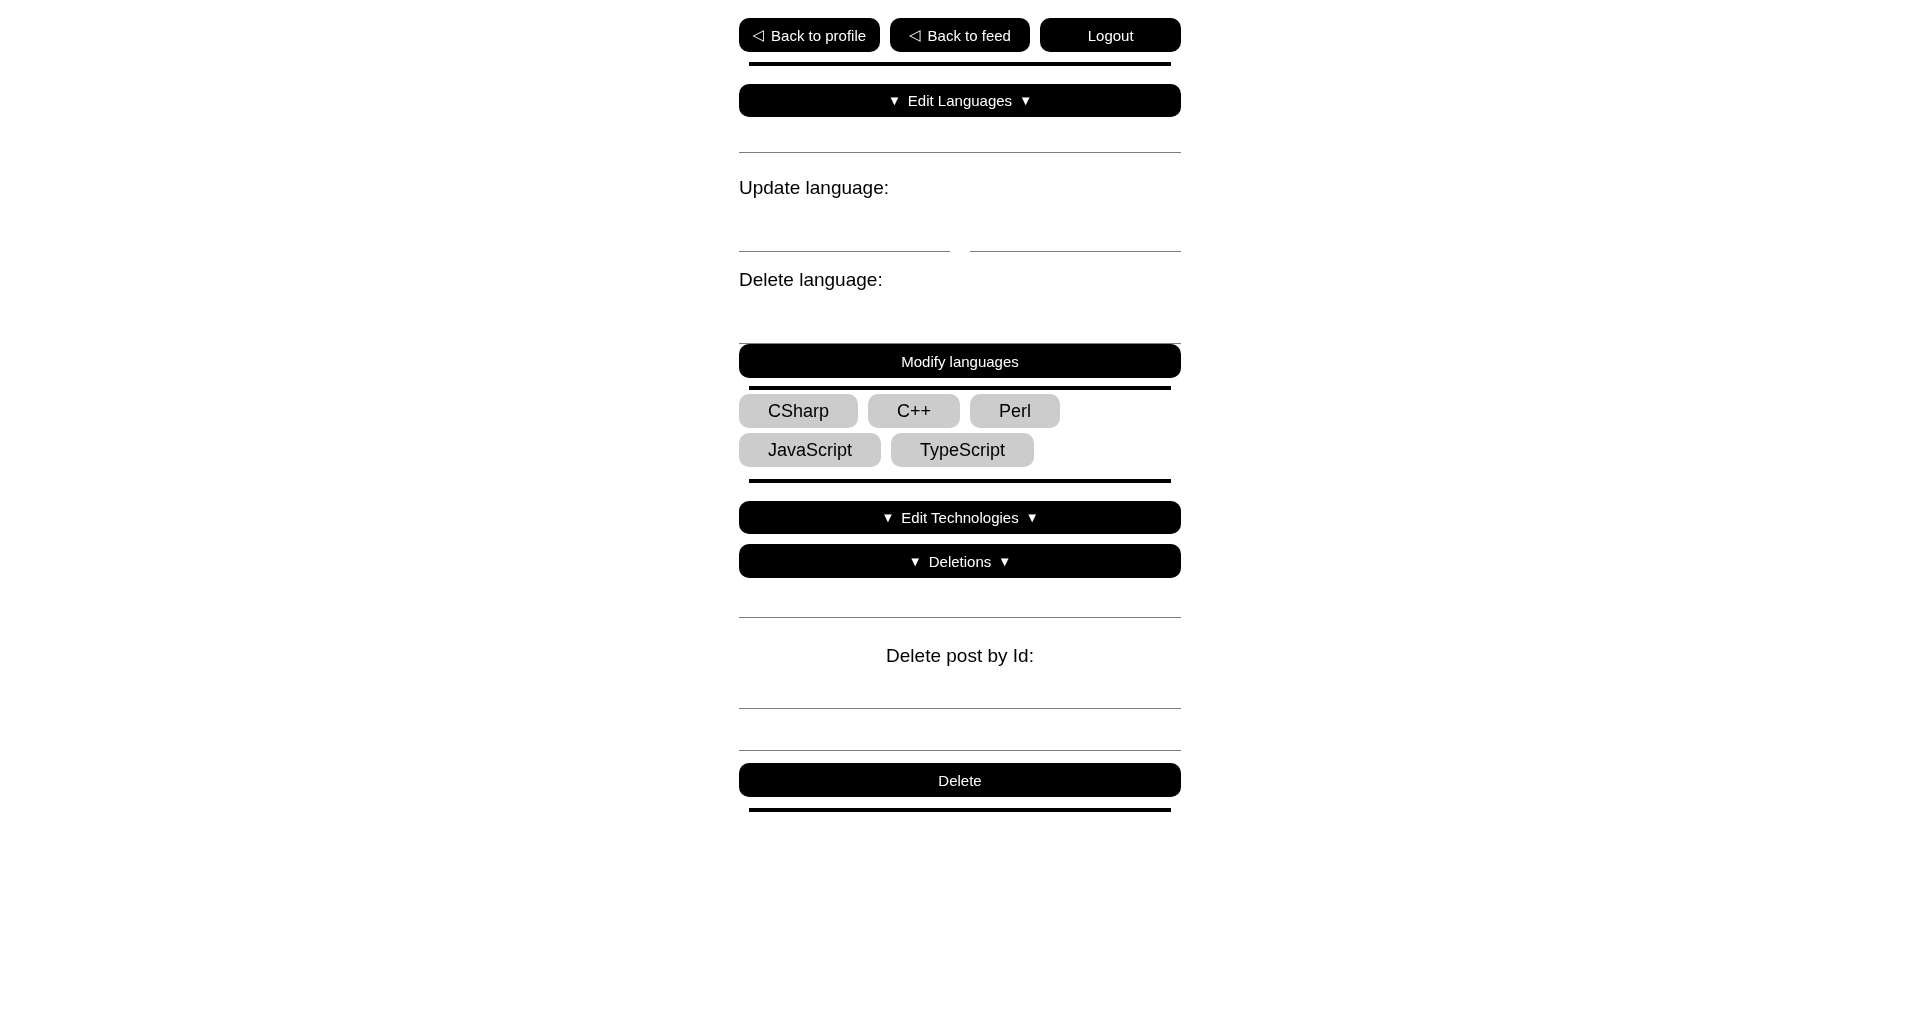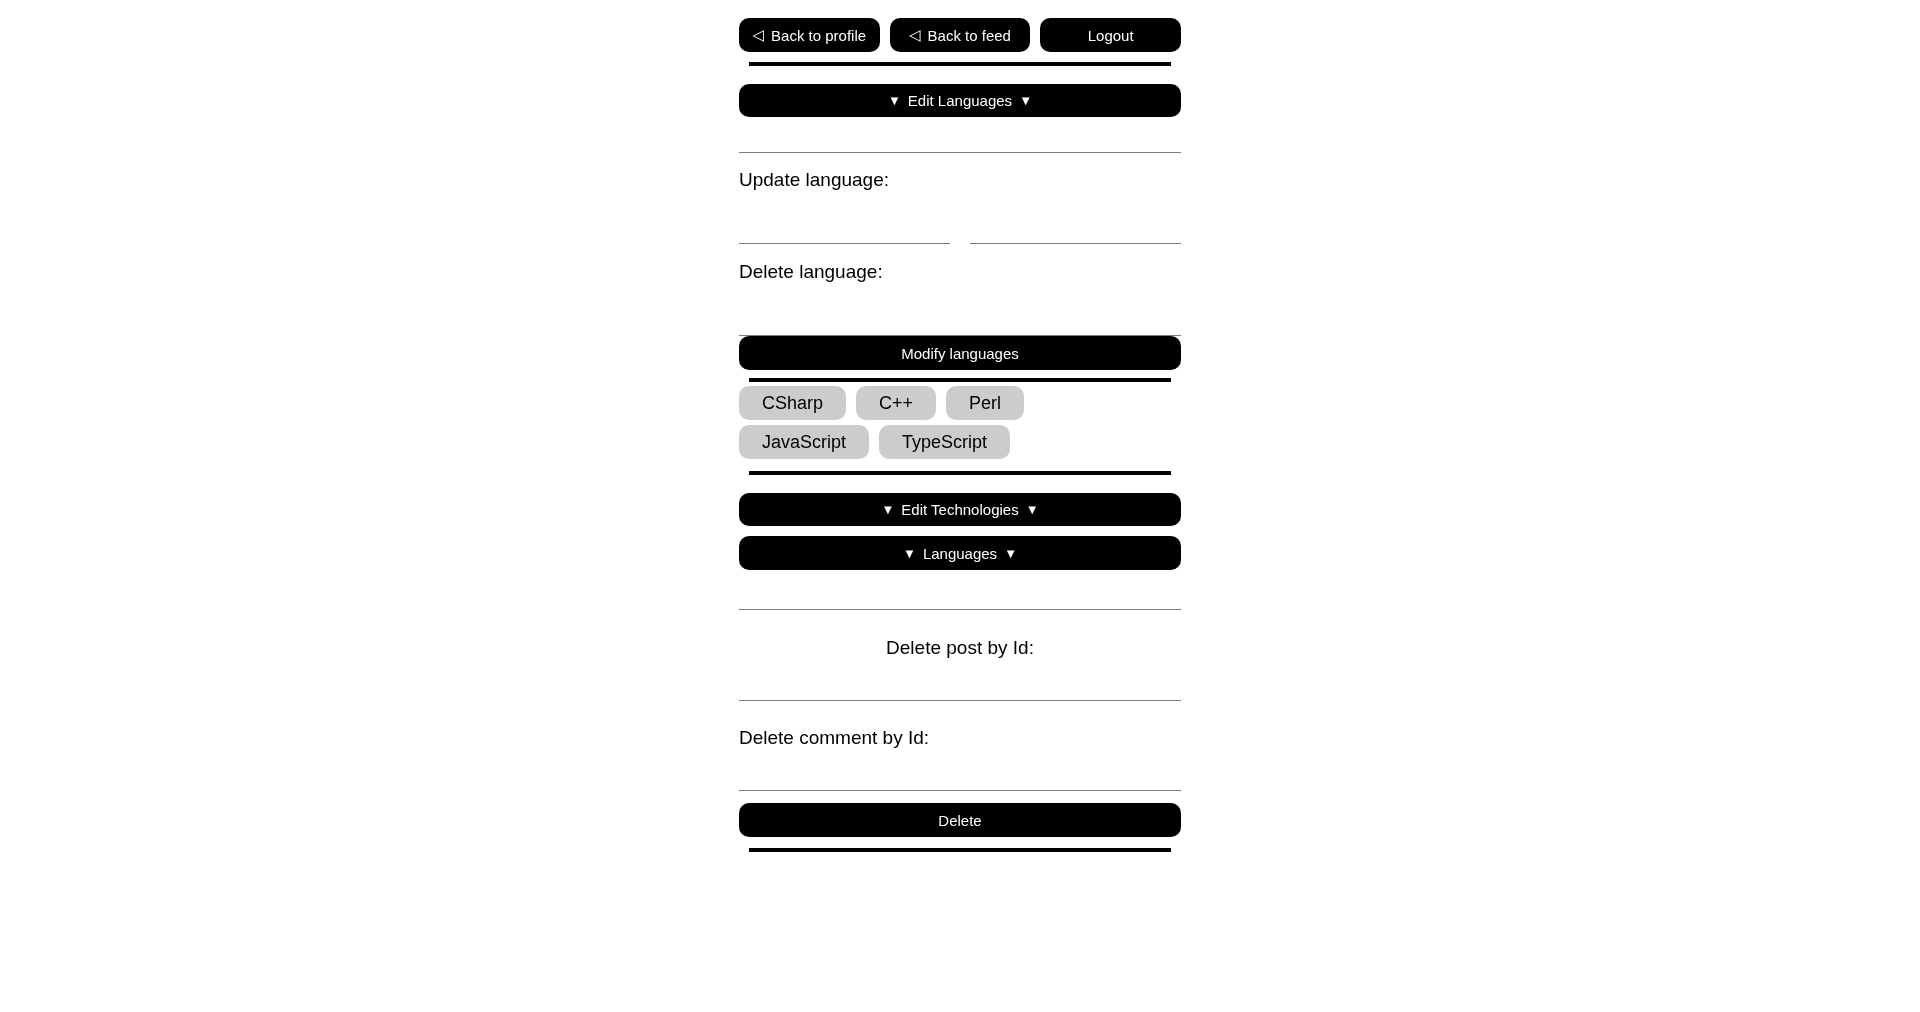--- a/index.html
+++ b/index.html
@@ -54,21 +54,21 @@
   .bar-technologies { margin-top: 18px; }
   .bar-deletions    { margin-top: 10px; height: 34px; }
   .bar .tri { font-size: 13px; line-height: 1; }
   
   .field-label {
     display: block;
     font-size: 19px;
     line-height: 22px;
   }
   .lbl-create    { margin-top: 18px; }
-  .lbl-update    { margin-top: 16px; }
+  .lbl-update    { margin-top: 24px; }
   .lbl-delete    { margin-top: 17px; }
   .lbl-available { margin-top: 11px; }
   .lbl-del-user  { margin-top: 18px; }
   .lbl-del-post  { margin-top: 27px; text-align: center; }
   .lbl-del-comment { margin-top: 26px; }
   
   .uline {
     display: block;
     width: 100%;
     border: none;
@@ -96,21 +96,21 @@
     display: flex;
     flex-wrap: wrap;
     column-gap: 10px;
     row-gap: 5px;
   }
   .chip {
     background: #cccccc;
     color: #000000;
     border-radius: 10px;
     height: 34px;
-    padding: 0 23px;
+    padding: 0 29px;
     display: flex;
     align-items: center;
     font-size: 18px;
   }
 </style>
 </head>
 <body>
 
 <div class="column">
 
@@ -162,29 +162,28 @@
   <div class="divider divider-3"></div>
 
   <button class="btn bar bar-technologies">
     <span class="tri">▼</span>
     <span>Edit Technologies</span>
     <span class="tri">▼</span>
   </button>
 
   <button class="btn bar bar-deletions">
     <span class="tri">▼</span>
-    <span>Languages</span>
+    <span>Deletions</span>
     <span class="tri">▼</span>
   </button>
 
   <input class="uline inp-del-user" type="text" value="" style="">
 
   <label class="field-label lbl-del-post">Delete post by Id:</label>
   <input class="uline inp-del-post" type="text" value="" style="">
 
-  <label class="field-label lbl-del-comment">Delete comment by Id:</label>
   <input class="uline inp-del-comment" type="text" value="" style="">
 
   <button class="btn delete-btn">Delete</button>
 
   <div class="divider divider-4"></div>
 
 </div>
 
 </body></html>

